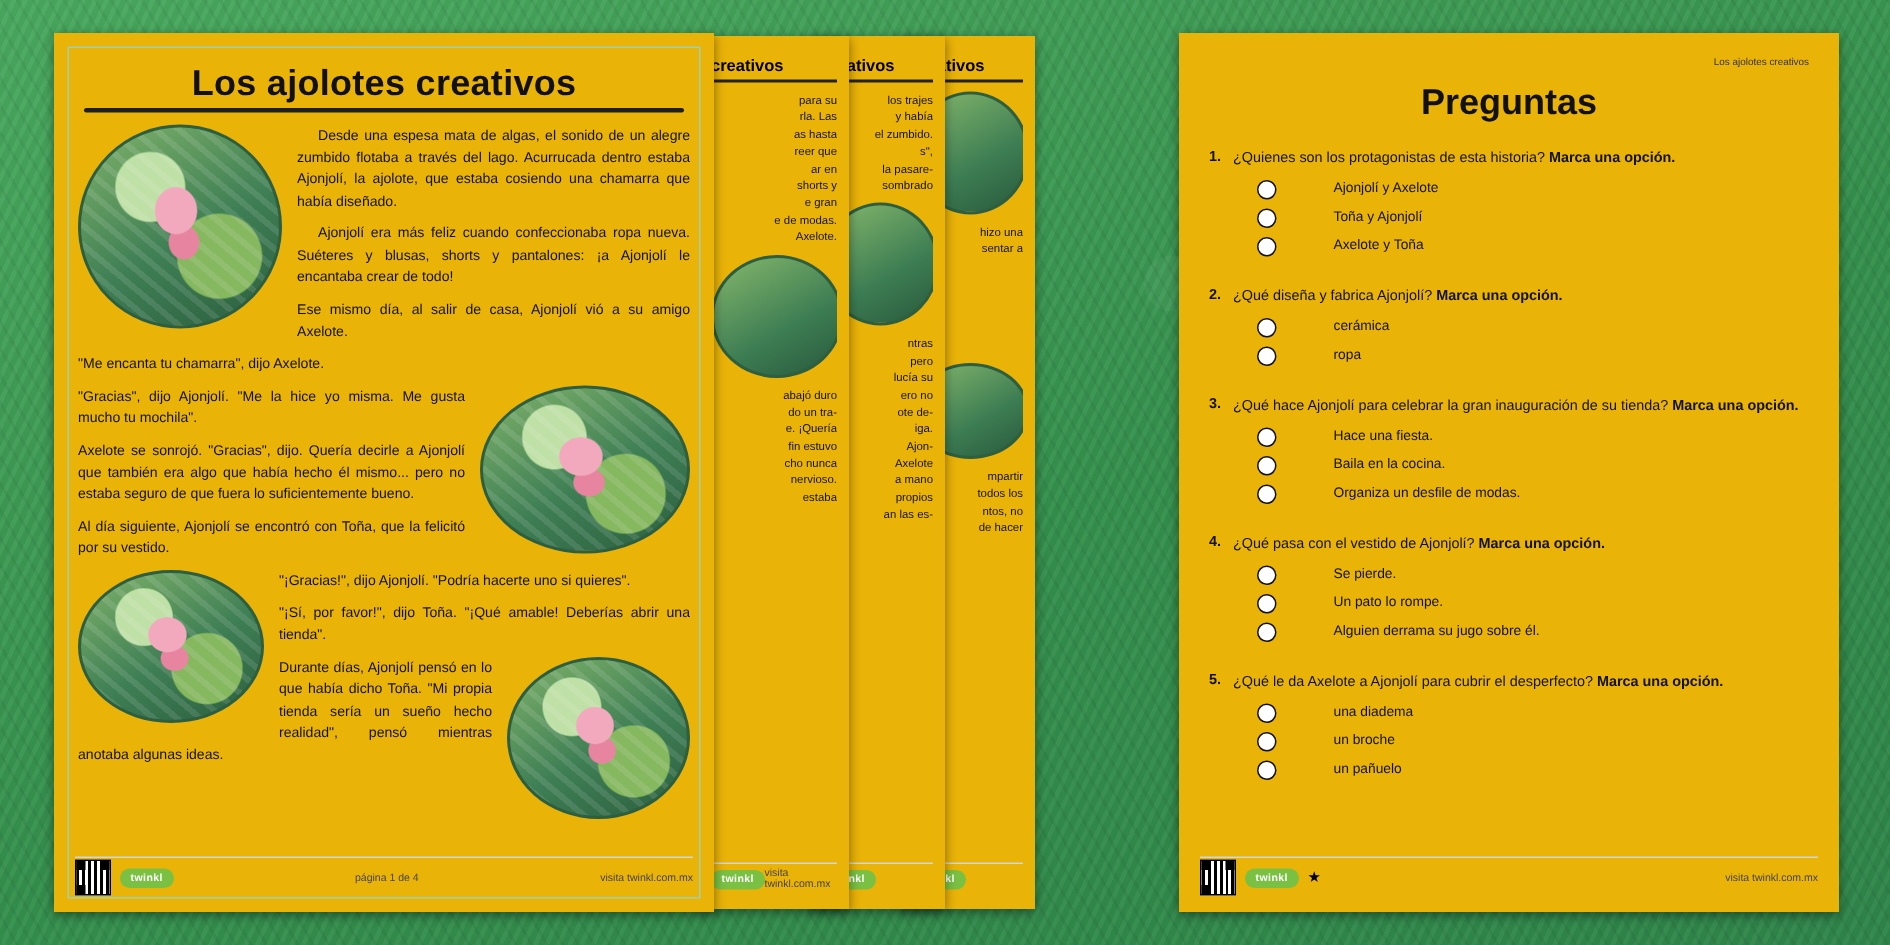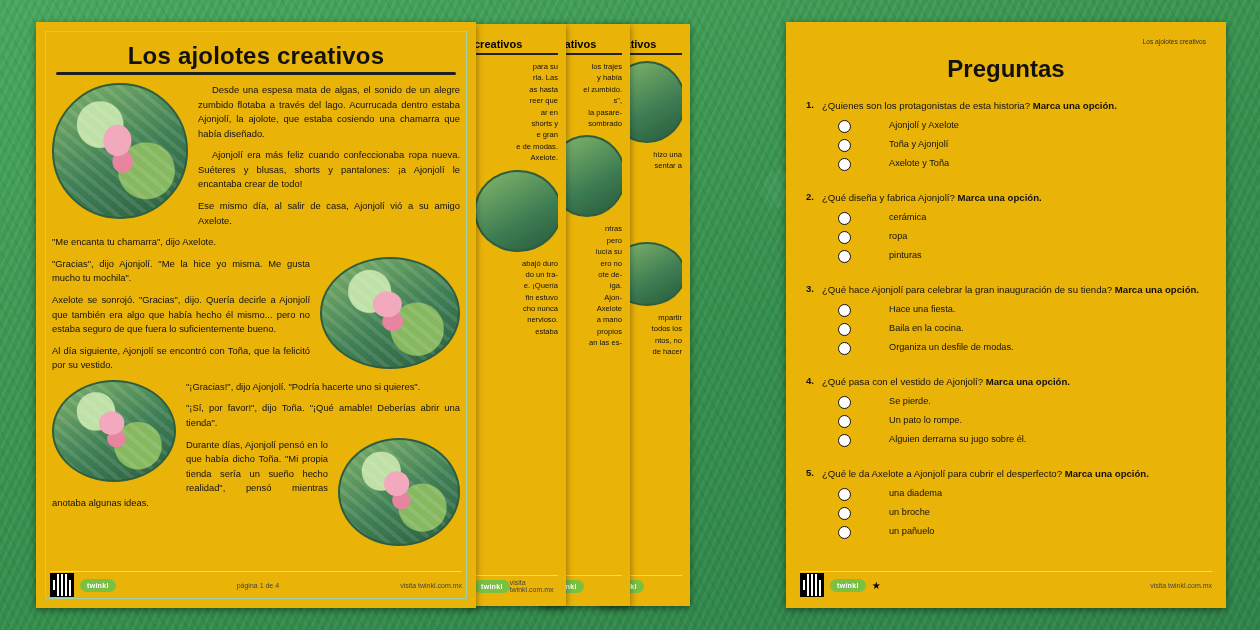--- a/index.html
+++ b/index.html
@@ -273,24 +273,20 @@
         <div class="q-text"><span>¿Qué diseña y fabrica Ajonjolí? </span><b>Marca una opción.</b></div>
         <div class="q-opts">
           <div class="q-opt">
               <div class="bubble"></div>
               <span>cerámica</span>
             </div>
           <div class="q-opt">
               <div class="bubble"></div>
               <span>ropa</span>
             </div>
-          <div class="q-opt">
-              <div class="bubble"></div>
-              <span>pinturas</span>
-            </div>
         </div>
       </div>
     </div>
 
     <div class="q-item">
       <div class="q-num">3.</div>
       <div class="q-body">
         <div class="q-text"><span>¿Qué hace Ajonjolí para celebrar la gran inauguración de su tienda? </span><b>Marca una opción.</b></div>
         <div class="q-opts">
           <div class="q-opt">

